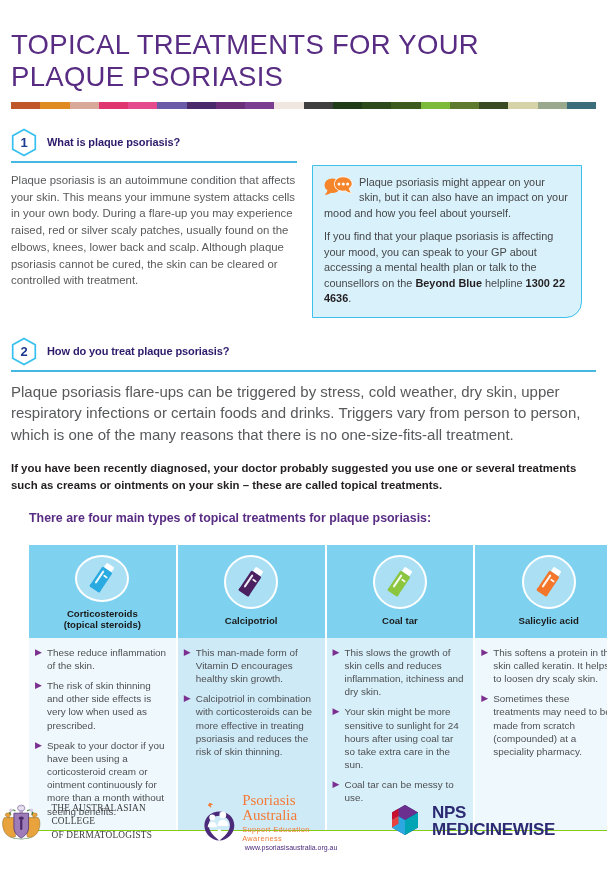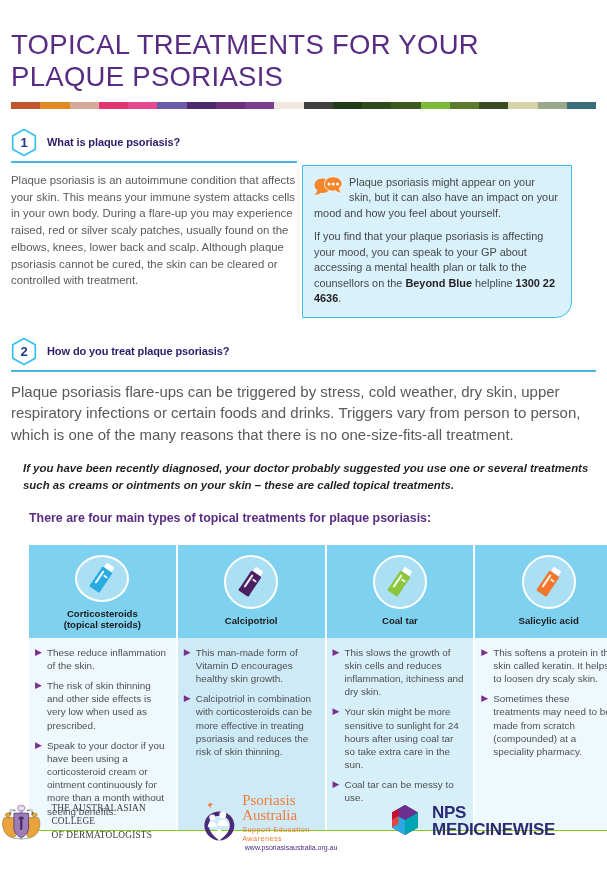--- a/index.html
+++ b/index.html
@@ -82,21 +82,21 @@
   }
   .rule {
     height: 2px;
     background: #44b8e3;
     margin-top: 4px;
   }
 
   
   .s1-wrap {
     display: flex;
-    gap: 5px;
+    gap: 15px;
     margin-top: 0;
     align-items: flex-start;
   }
   .s1-left { width: 286px; flex: 0 0 286px; }
   .s1-left p {
     font-size: 11.4px;
     line-height: 1.47;
     color: #58595b;
     margin: 9px 0 0 0;
   }
@@ -133,22 +133,21 @@
     font-size: 15px;
     line-height: 1.45;
     color: #58595b;
     margin: 9px 0 0 0;
   }
   .s2-bold {
     font-size: 11.4px;
     line-height: 1.48;
     color: #231f20;
     font-weight: 700;
-    margin: 14px 0 0 12px;
-    font-style: italic;
+    margin: 14px 0 0 0;
   }
 
   
   .table-lead {
     font-size: 12.4px;
     font-weight: 700;
     color: #582c83;
     margin: 17px 0 0 18px;
   }
   .ttable {

